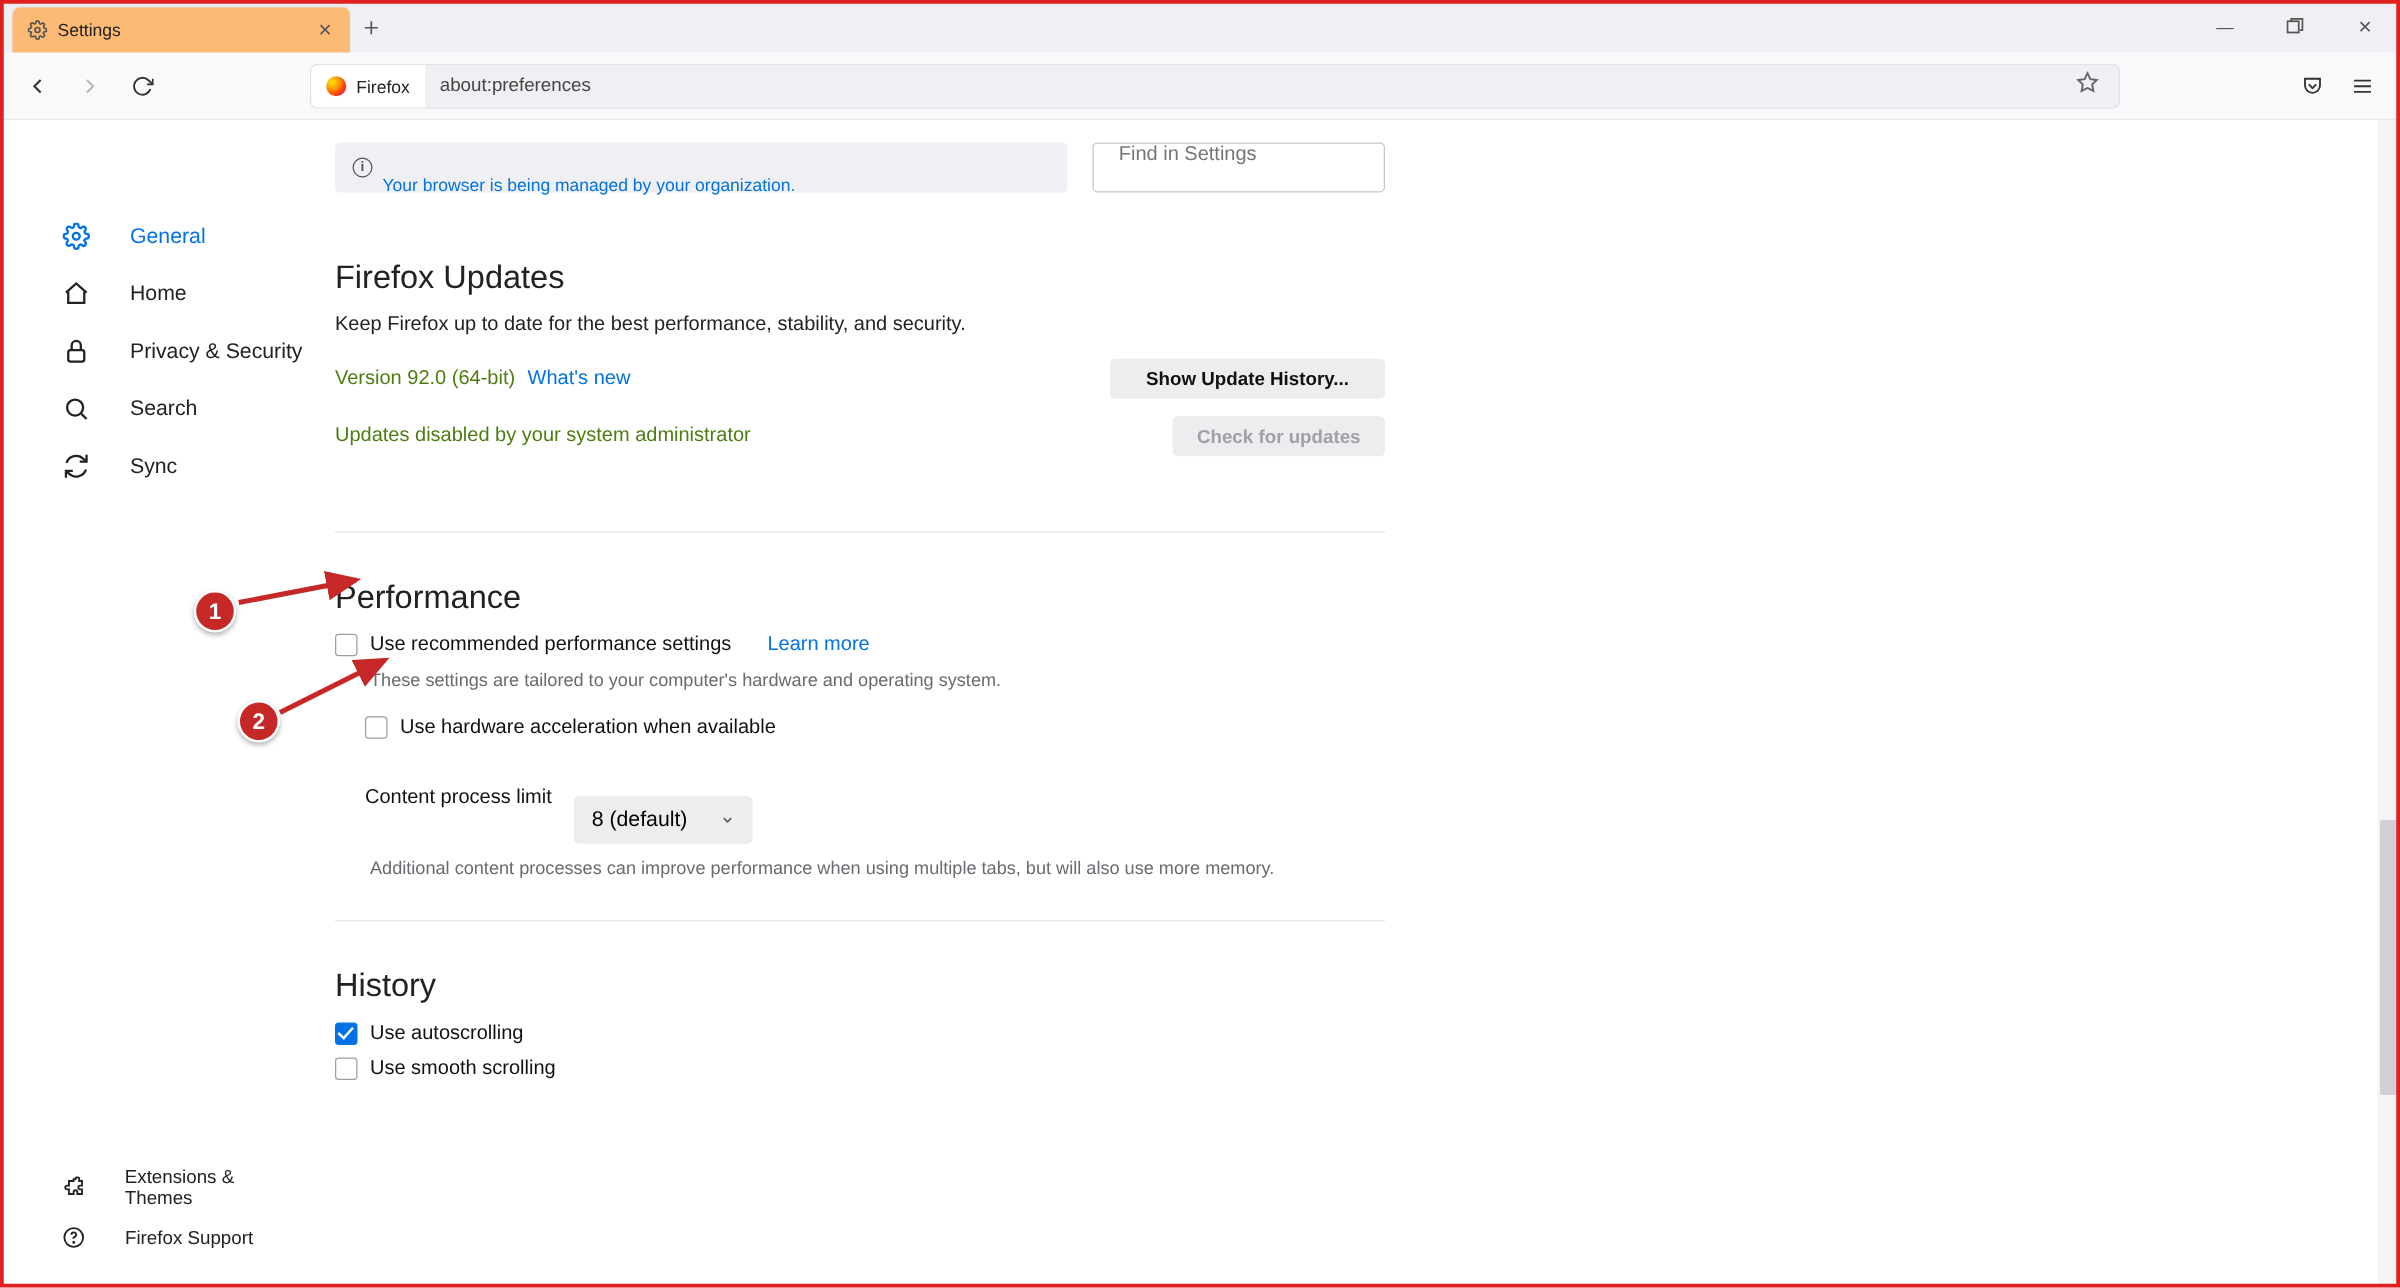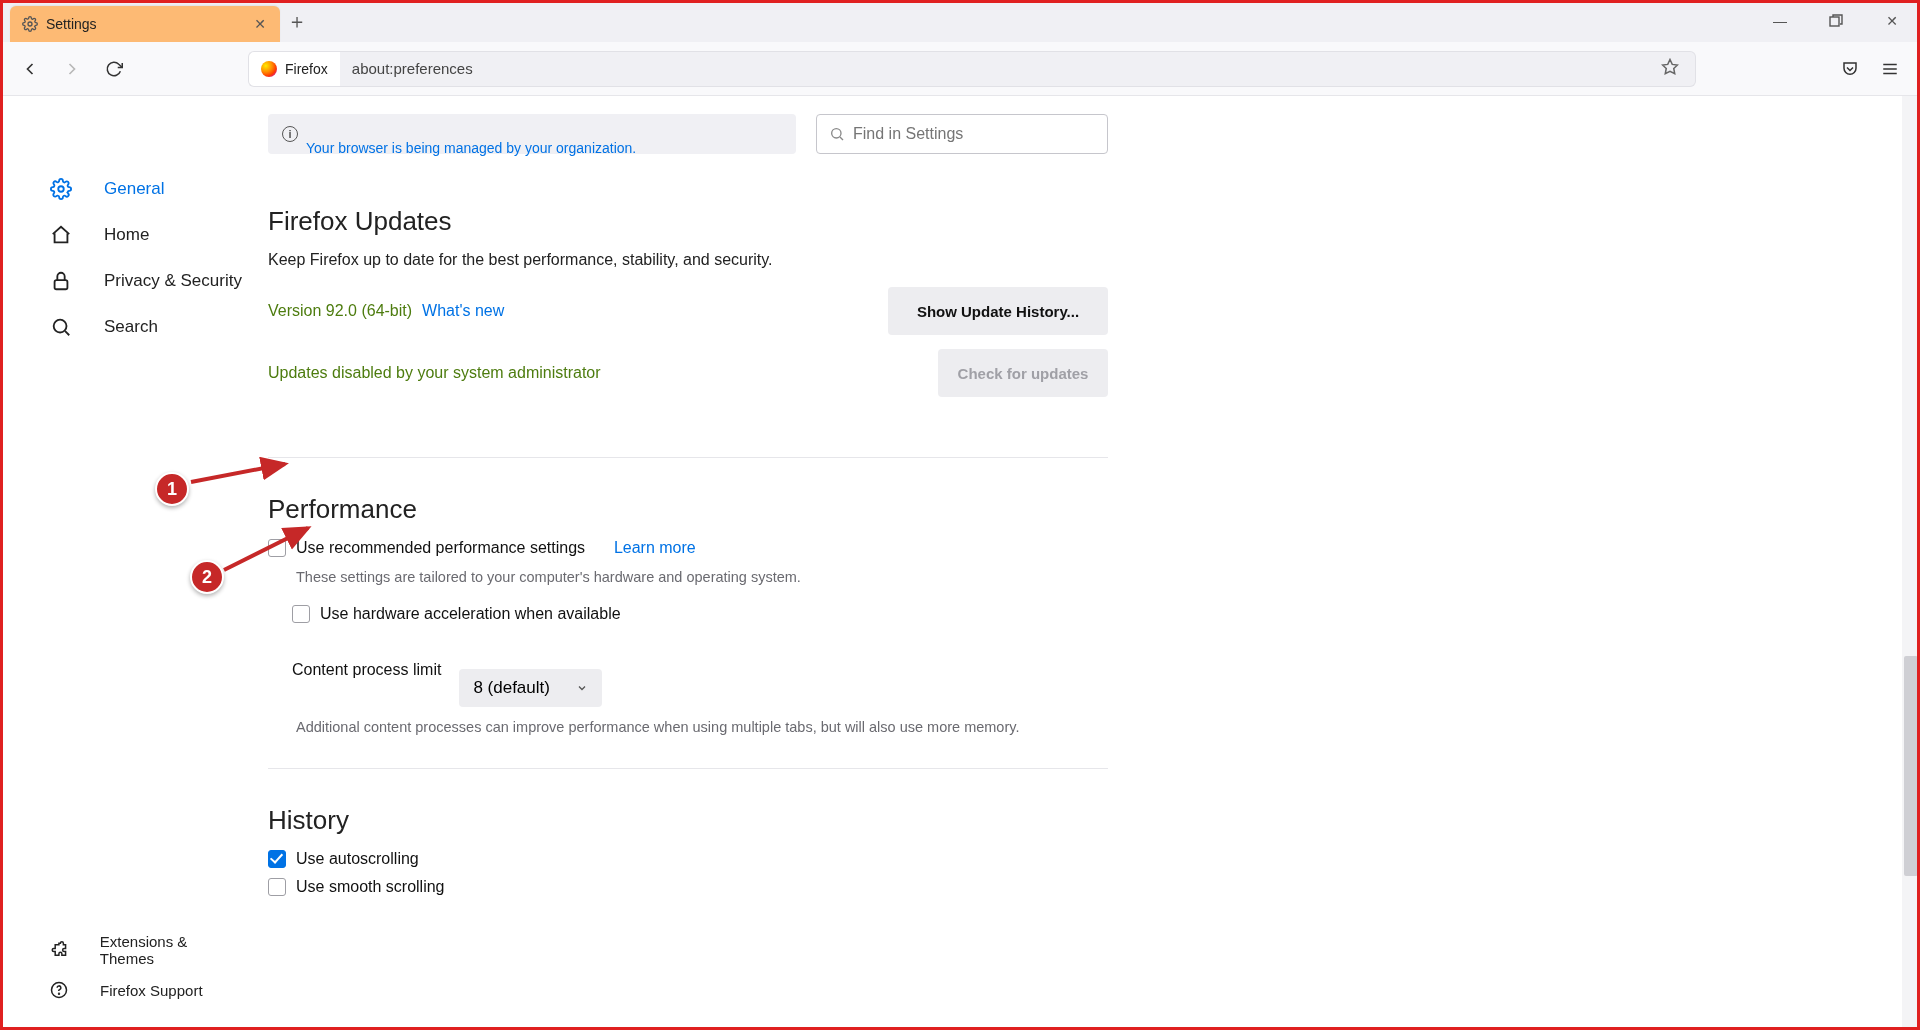--- a/index.html
+++ b/index.html
@@ -39,31 +39,31 @@
   .sidebar-footer .sidebar-item { height: 40px; font-size: 15px; }
   .sidebar-footer .icon { width: 18px; height: 18px; }
 
   .main { flex: 1; padding-left: 8px; padding-right: 20px; display: flex; flex-direction: column; }
   .main-inner { width: 840px; }
 
   .info-row { display: flex; gap: 20px; margin-top: 18px; }
   .info-bar { flex: 1; height: 40px; background: #f0f0f4; border-radius: 4px; display: flex; align-items: center; padding: 0 14px; gap: 8px; }
   .info-bar .info-icon { width: 16px; height: 16px; border: 1.6px solid #555; border-radius: 50%; display: flex; align-items: center; justify-content: center; font-size: 11px; color: #555; font-weight: 600; }
   .info-link { color: #0072e5; font-size: 14px; text-decoration: none; margin-top: 27px; }
-  .search-box { width: 292px; height: 40px; border: 1px solid #c6c6cc; border-radius: 4px; display: flex; align-items: center; padding: 0 12px; gap: 8px; }
+  .search-box { width: 234px; height: 40px; border: 1px solid #c6c6cc; border-radius: 4px; display: flex; align-items: flex-start; padding: 0 12px; gap: 8px; }
   .search-box input { border: none; outline: none; font-size: 16px; flex: 1; color: #555; background: transparent; }
   .search-box .mag { color: #888; }
 
   h2.section { font-size: 26px; font-weight: 500; color: #222; margin-top: 52px; margin-bottom: 14px; }
   h2.section.tight { margin-top: 36px; }
   .desc { font-size: 16px; color: #222; margin-bottom: 18px; }
 
   .row { display: flex; align-items: center; gap: 10px; margin-bottom: 14px; }
   .row .grow { flex: 1; }
-  .btn { height: 48px; padding: 4px 18px; border: none; border-radius: 4px; background: #ededf0; color: #111; font-size: 15px; font-weight: 600; cursor: pointer; min-width: 170px; }
+  .btn { height: 32px; padding: 4px 18px; border: none; border-radius: 4px; background: #ededf0; color: #111; font-size: 15px; font-weight: 600; cursor: pointer; min-width: 170px; }
   .btn:disabled { color: #a0a0a6; cursor: default; }
   .link { color: #0072e5; font-size: 16px; text-decoration: none; }
   .version-text { font-size: 16px; color: #4d7c0f; }
 
   hr.sep { border: none; border-top: 1px solid #e6e6ea; margin-top: 60px; margin-bottom: 0; }
 
   .checkbox-row { display: flex; align-items: center; gap: 10px; margin-bottom: 10px; font-size: 16px; color: #111; }
   .checkbox-row.indent { margin-left: 24px; }
   .chk { width: 18px; height: 18px; border: 1.6px solid #9e9ea4; border-radius: 3px; background: #fff; cursor: pointer; flex: none; position: relative; }
   .chk.checked { background: #0072e5; border-color: #0072e5; }
@@ -183,20 +183,29 @@
           <path d="M8 11V7a4 4 0 0 1 8 0v4"></path>
         </svg>
       <span>Privacy &amp; Security</span>
     </div>
     <div class="sidebar-item">
       <svg class="icon" viewBox="0 0 24 24" fill="none" stroke="currentColor" stroke-width="2">
           <circle cx="11" cy="11" r="7"></circle>
           <line x1="21" y1="21" x2="16.5" y2="16.5"></line>
         </svg>
       <span>Search</span>
+    </div>
+    <div class="sidebar-item">
+      <svg class="icon" viewBox="0 0 24 24" fill="none" stroke="currentColor" stroke-width="2">
+          <path d="M21 2v6h-6"></path>
+          <path d="M3 22v-6h6"></path>
+          <path d="M3.51 9a9 9 0 0 1 14.85-3.36L21 8"></path>
+          <path d="M20.49 15a9 9 0 0 1-14.85 3.36L3 16"></path>
+        </svg>
+      <span>Sync</span>
     </div>
 
     <div class="sidebar-footer">
       <div class="sidebar-item">
         <svg class="icon" viewBox="0 0 24 24" fill="none" stroke="currentColor" stroke-width="2">
             <path d="M14 3a2 2 0 1 1 4 0v2h3v5h-2a2 2 0 1 0 0 4h2v5h-5v-2a2 2 0 1 0-4 0v2H7v-5H5a2 2 0 1 1 0-4h2V5h5V3z"></path>
           </svg>
         <span>Extensions &amp; Themes</span>
       </div>
       <div class="sidebar-item">

